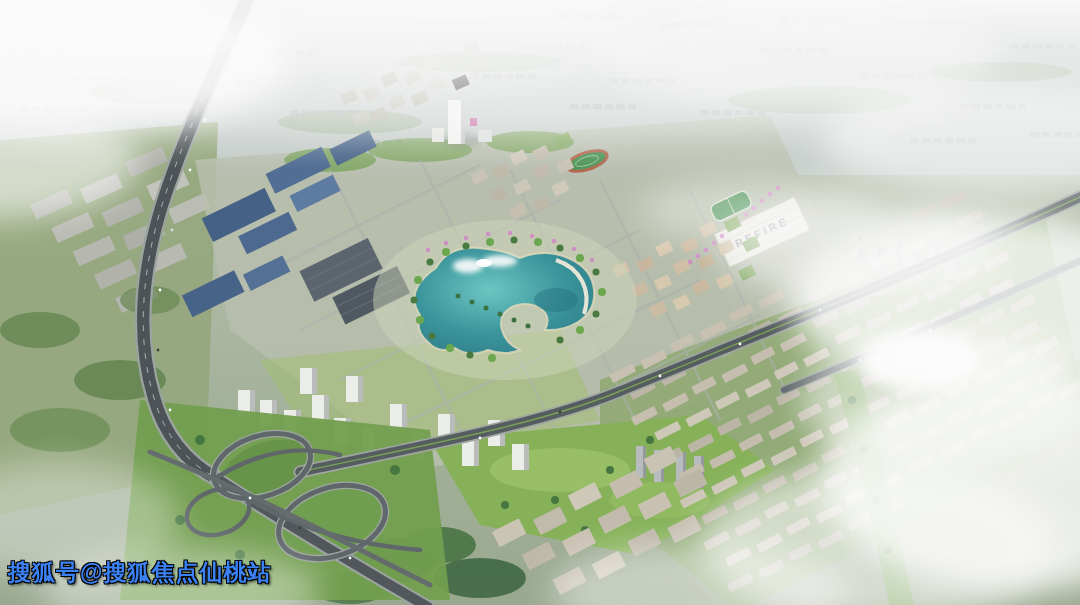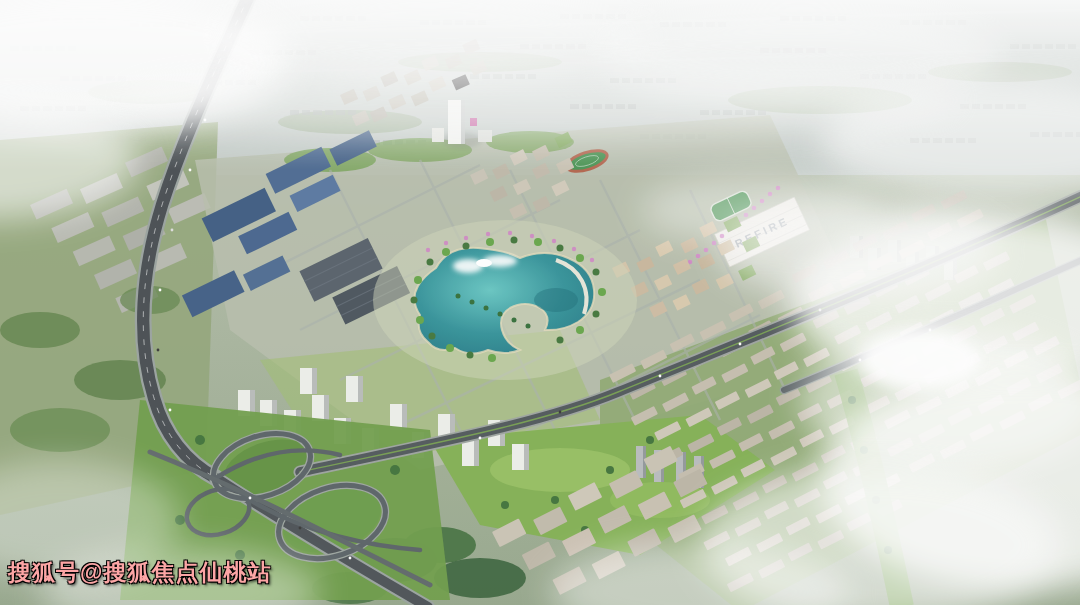--- a/index.html
+++ b/index.html
@@ -1,21 +1,21 @@
 <!DOCTYPE html>
 <html><head>
 <meta charset="utf-8">
 <style>
   html,body{margin:0;padding:0;background:#222;}
   .stage{position:relative;width:1080px;height:605px;overflow:hidden;
          font-family:"Liberation Sans","DejaVu Sans",sans-serif;}
   .stage svg{position:absolute;left:0;top:0;display:block;}
   .watermark{
     position:absolute;left:8px;top:561px;z-index:9;
-    font-size:23px;font-weight:bold;color:#fca5a5;letter-spacing:1px;line-height:1;
+    font-size:23px;font-weight:bold;color:#3b82f6;letter-spacing:1px;line-height:1;
     text-shadow:-1px -1px 0 #000,1px -1px 0 #000,-1px 1px 0 #000,1px 1px 0 #000,2px 2px 3px rgba(0,0,0,.75);
   }
   .refire-text{font-size:11px;font-weight:bold;letter-spacing:3px;fill:#99a1a8;}
 </style>
 </head>
 <body>
 
 <div class="stage">
 <svg width="1080" height="605" viewBox="0 0 1080 605">
   <defs>

